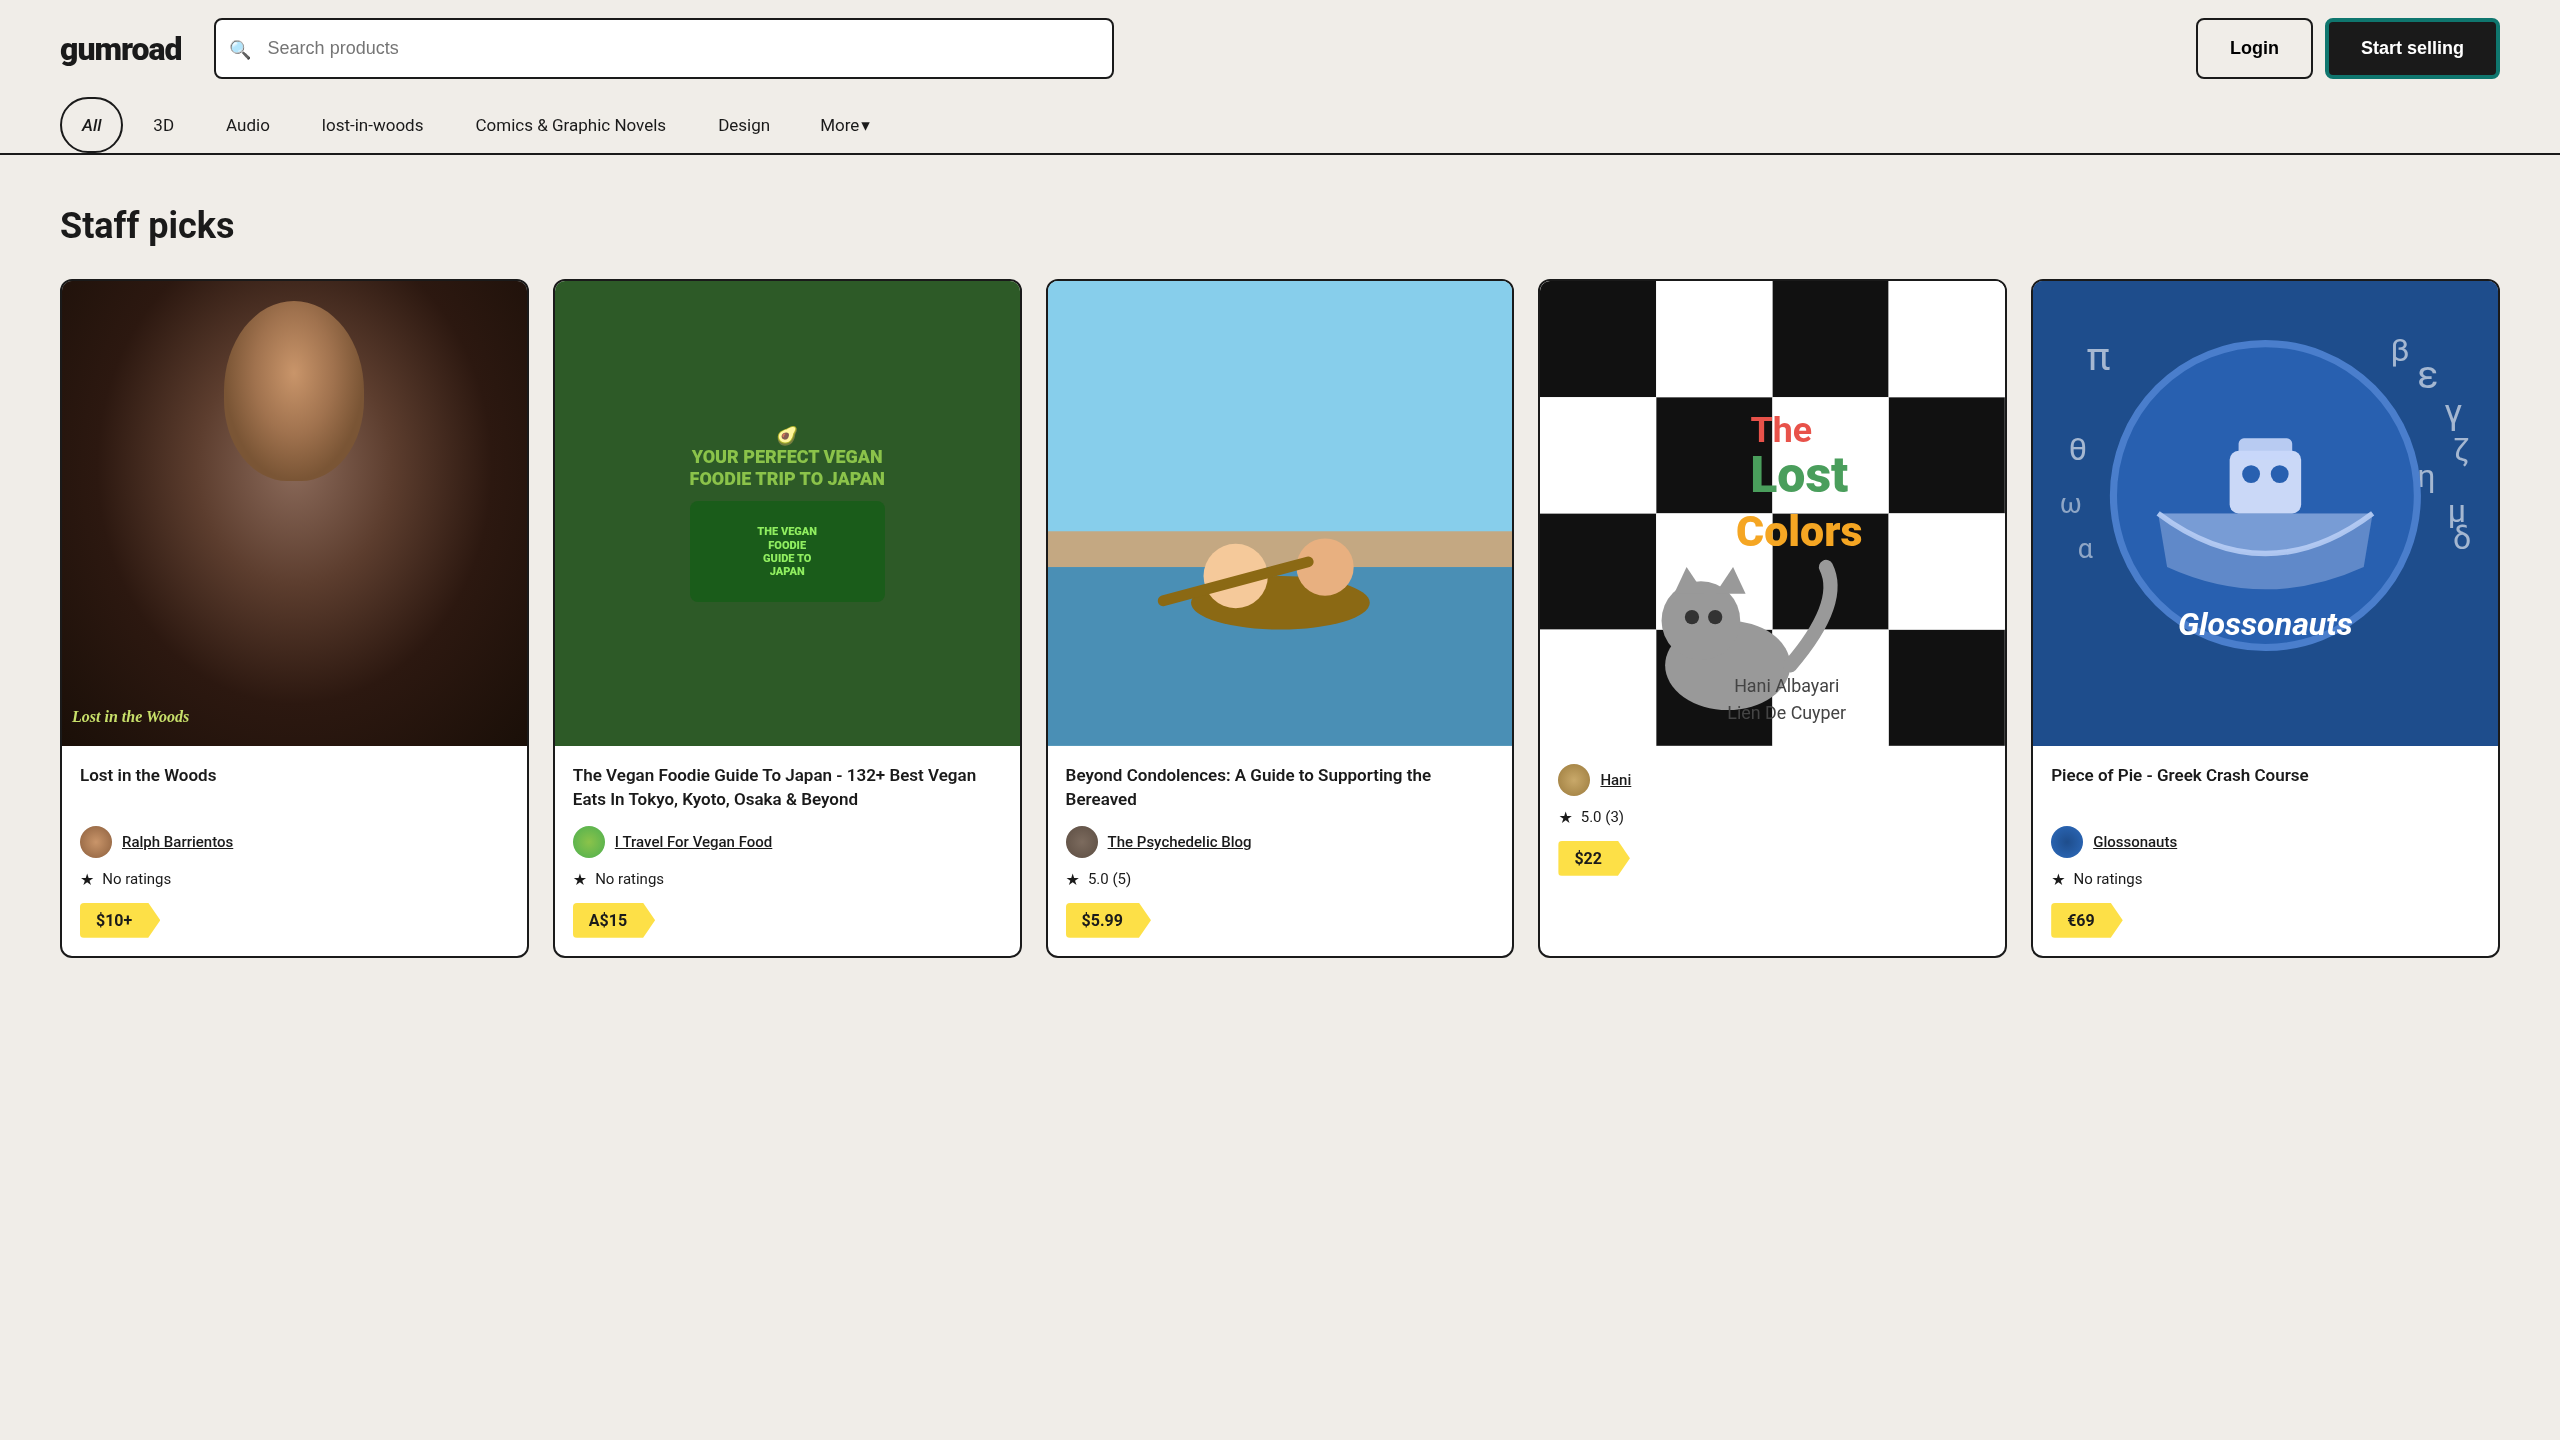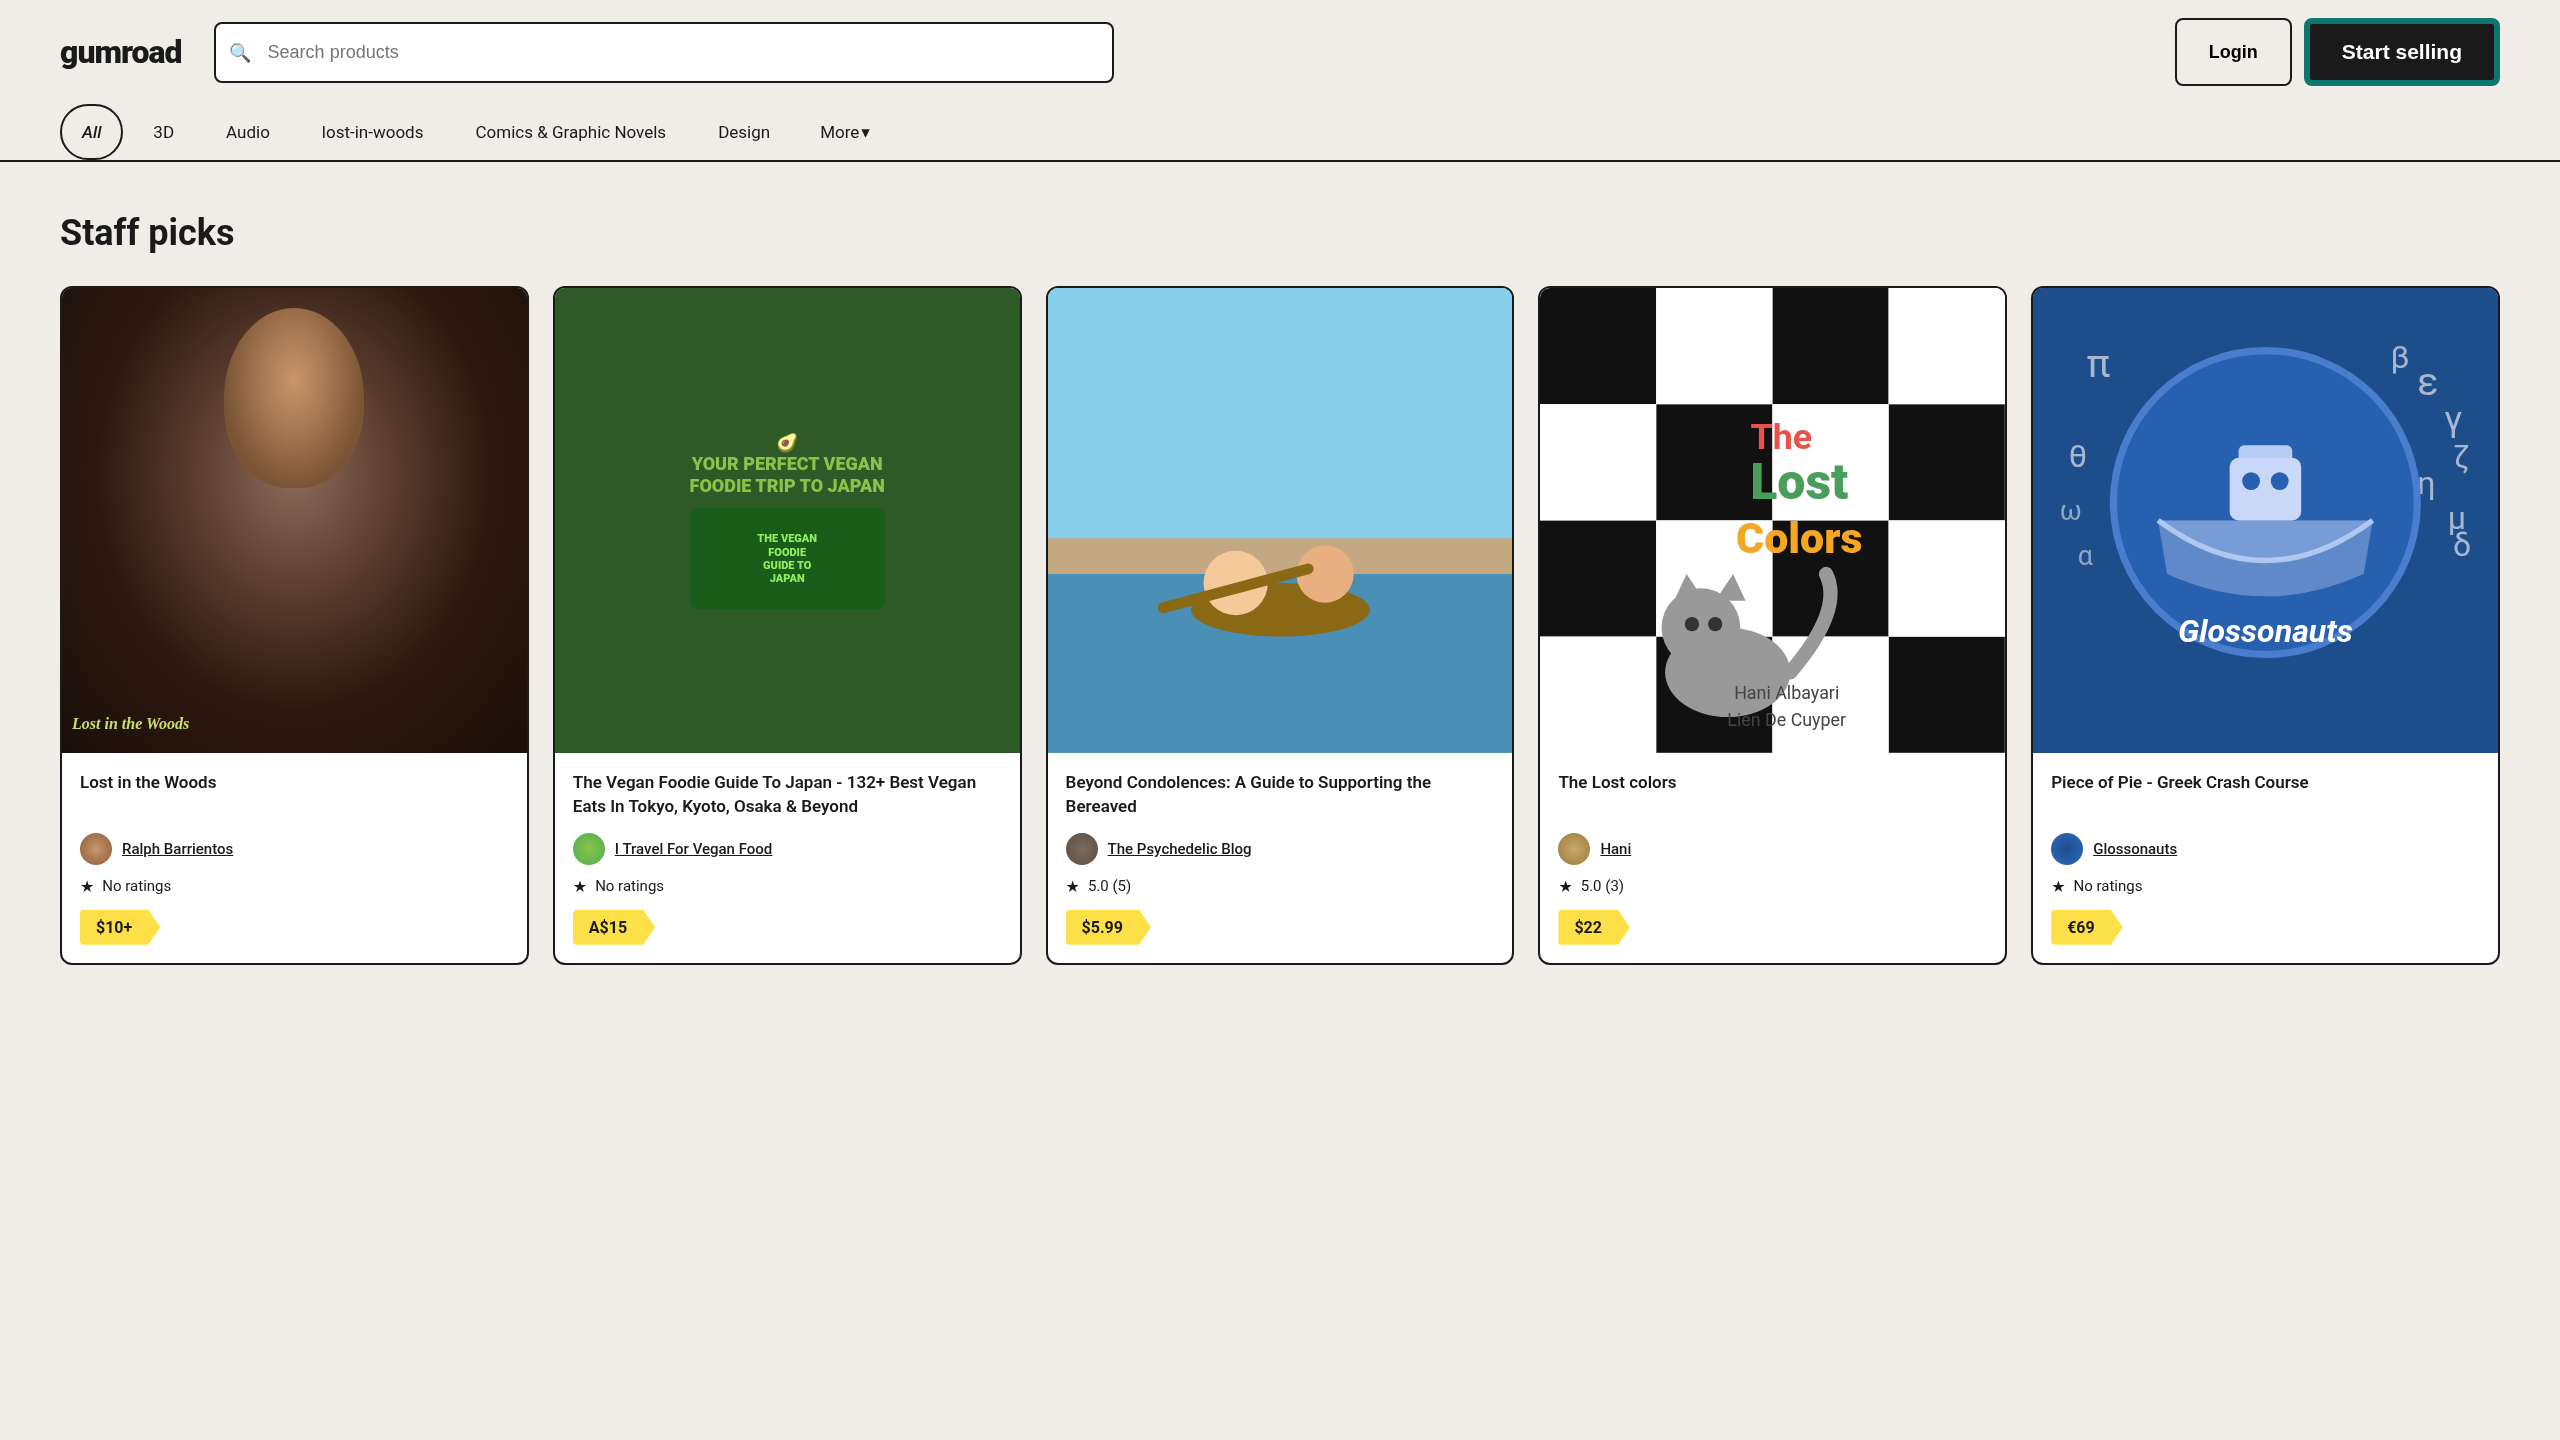--- a/index.html
+++ b/index.html
@@ -67,25 +67,25 @@
       background: transparent;
       font-size: 18px;
       font-weight: 600;
       cursor: pointer;
       white-space: nowrap;
       text-align: right;
     }
 
     .btn-start {
       padding: 16px 32px;
-      border: 6px solid #0f766e;
+      border: 4px solid #0f766e;
       border-radius: 8px;
       background: #1a1a1a;
       color: white;
-      font-size: 21px;
+      font-size: 18px;
       font-weight: 600;
       cursor: pointer;
       white-space: nowrap;
     }
 
     
     .nav {
       background: #f0ede8;
       padding: 0 60px;
       display: flex;
@@ -437,21 +437,20 @@
 
             <circle cx="35" cy="48" r="4" fill="#333"></circle>
             <circle cx="48" cy="48" r="4" fill="#333"></circle>
           </g>
 
           <text x="138" y="230" font-size="10" fill="#444" text-anchor="middle">Hani Albayari</text>
           <text x="138" y="245" font-size="10" fill="#444" text-anchor="middle">Lien De Cuyper</text>
         </svg>
       </div>
       <div class="product-info">
-        <div class="product-title">The Lost colors</div>
         <div class="product-author">
           <div class="author-avatar avatar-hani"></div>
           <span class="author-name">Hani</span>
         </div>
         <div class="product-rating">
           <span class="star-icon">★</span>
           <span>5.0 (3)</span>
         </div>
         <div class="price-badge">$22</div>
       </div>

